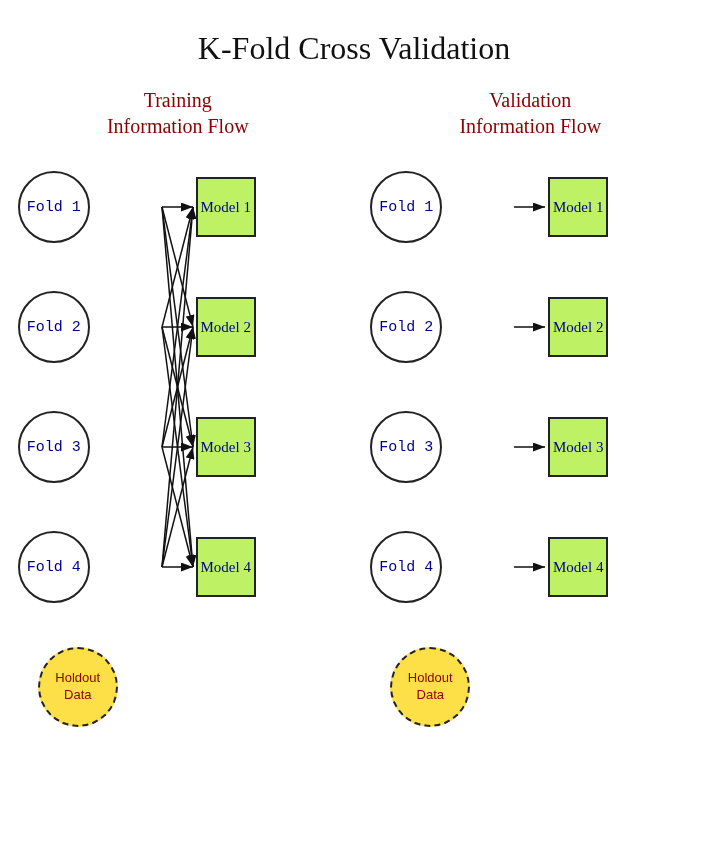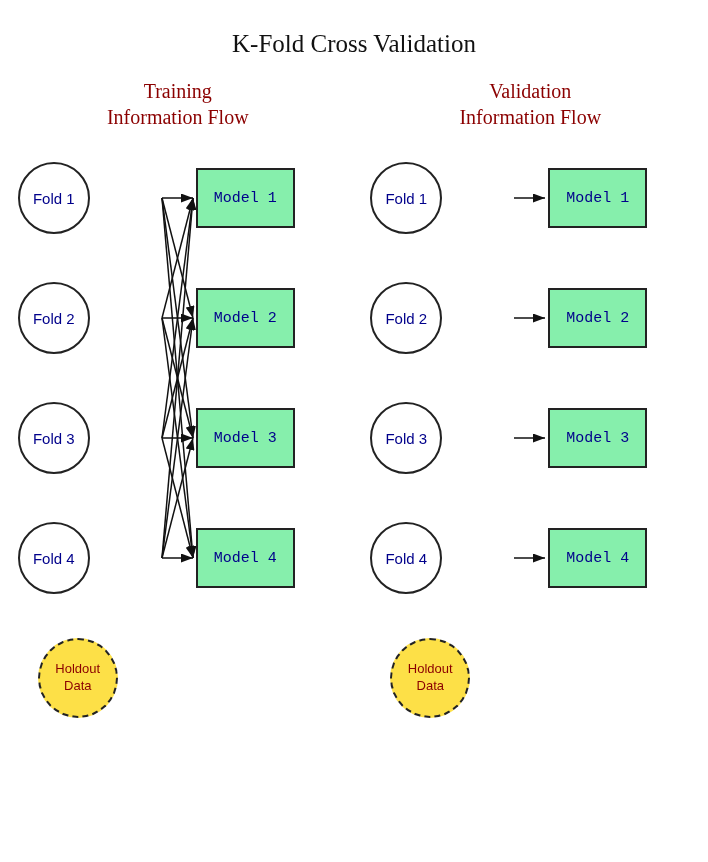--- a/index.html
+++ b/index.html
@@ -6,21 +6,21 @@
     body {
       width: 708px;
       height: 862px;
       background: #fff;
       font-family: 'Times New Roman', Times, serif;
       overflow: hidden;
       position: relative;
     }
     .page-title {
       text-align: center;
-      font-size: 25px;
+      font-size: 32px;
       font-weight: normal;
       padding-top: 30px;
       padding-bottom: 20px;
       color: #111;
     }
     .main-container {
       display: flex;
       flex-direction: row;
       width: 100%;
       padding: 0 10px;
@@ -50,35 +50,35 @@
       width: 72px;
       height: 72px;
       border-radius: 50%;
       border: 2px solid #222;
       background: #fff;
       display: flex;
       align-items: center;
       justify-content: center;
       font-size: 15px;
       color: #00008B;
-      font-family: Liberation Sans, sans-serif;
+      font-family: Liberation Mono, monospace;
       z-index: 2;
     }
     .model-box {
       position: absolute;
-      width: 99px;
+      width: 60px;
       height: 60px;
       border: 2.5px solid #222;
-      background: #86efac;
+      background: #bef264;
       display: flex;
       align-items: center;
       justify-content: center;
       font-size: 15px;
       color: #00008B;
-      font-family: Liberation Mono, monospace;
+      font-family: Liberation Serif, serif;
       z-index: 2;
     }
     .holdout-circle {
       position: absolute;
       width: 80px;
       height: 80px;
       border-radius: 50%;
       border: 2.5px dashed #222;
       background: #fde047;
       display: flex;

